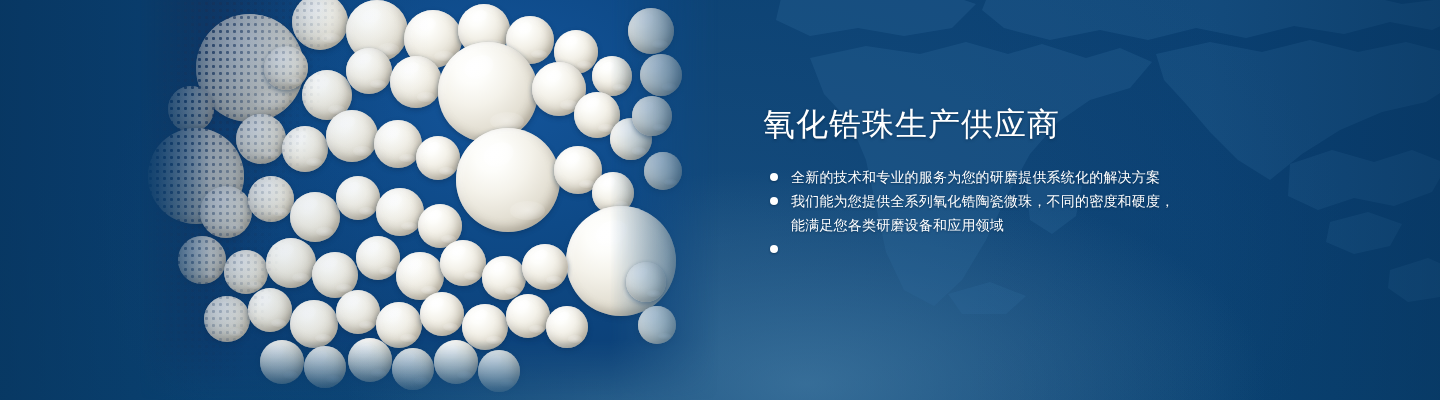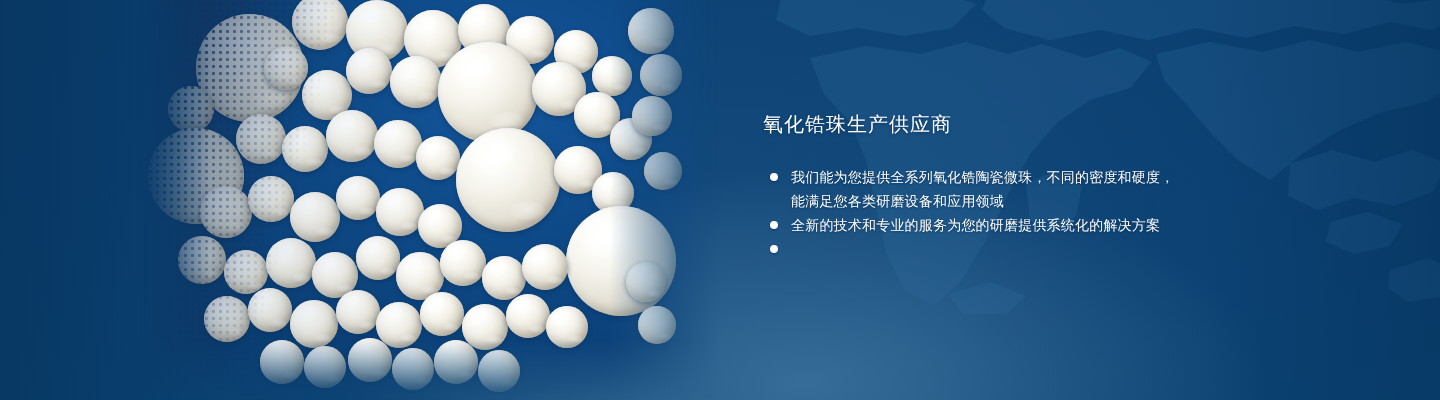--- a/index.html
+++ b/index.html
@@ -103,21 +103,21 @@
   }
 
   
   .copy {
     position:absolute;
     left:763px; top:104px;
     width:470px;
   }
   .headline {
     color:#ffffff;
-    font-size:20px;
+    font-size:32px;
     line-height:40px;
     font-weight:400;
     letter-spacing:1px;
     text-shadow:0 1px 3px rgba(4,34,62,0.55);
     white-space:nowrap;
   }
   .bullets { margin-top:21px; list-style:none; }
   .bullet {
     position:relative;
     padding-left:28px;
@@ -239,26 +239,26 @@
   </div>
 
   <div class="bg-vignette"></div>
 
   <div class="copy">
     <h1 class="headline">氧化锆珠生产供应商</h1>
 
     <ul class="bullets">
       <li class="bullet">
         <span class="dot"></span>
-        <span>我们能为您提供全系列氧化锆陶瓷微珠，不同的密度和硬度，</span>
-        <span class="bullet-line2">能满足您各类研磨设备和应用领域</span>
+        <span>全新的技术和专业的服务为您的研磨提供系统化的解决方案</span>
       </li>
       <li class="bullet">
         <span class="dot"></span>
-        <span>全新的技术和专业的服务为您的研磨提供系统化的解决方案</span>
+        <span>我们能为您提供全系列氧化锆陶瓷微珠，不同的密度和硬度，</span>
+        <span class="bullet-line2">能满足您各类研磨设备和应用领域</span>
       </li>
       <li class="bullet">
         <span class="dot"></span>
       </li>
     </ul>
   </div>
 
 </div>
 
 </body></html>

